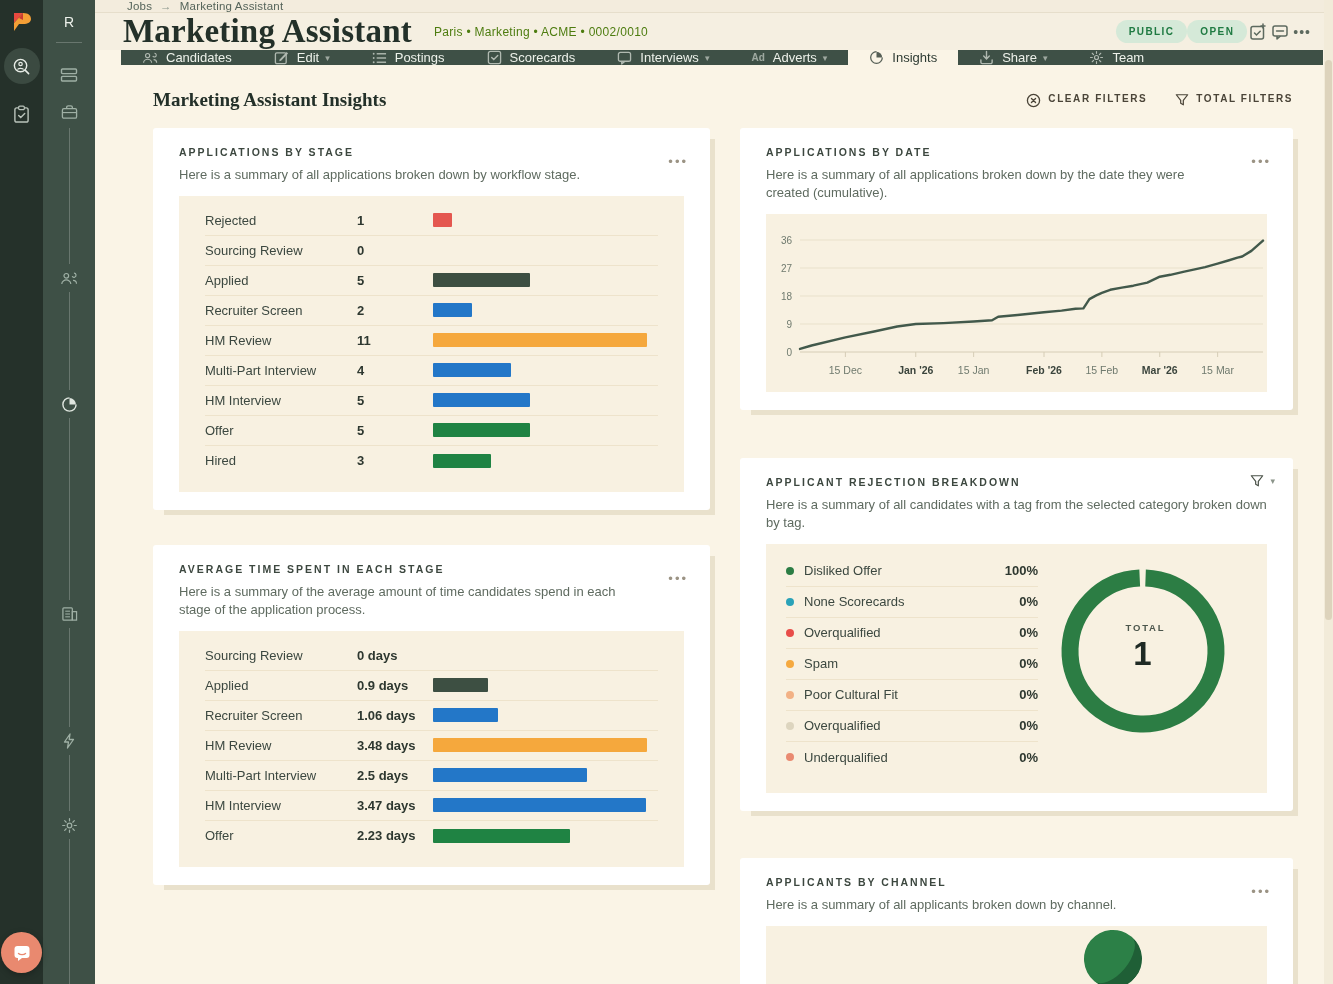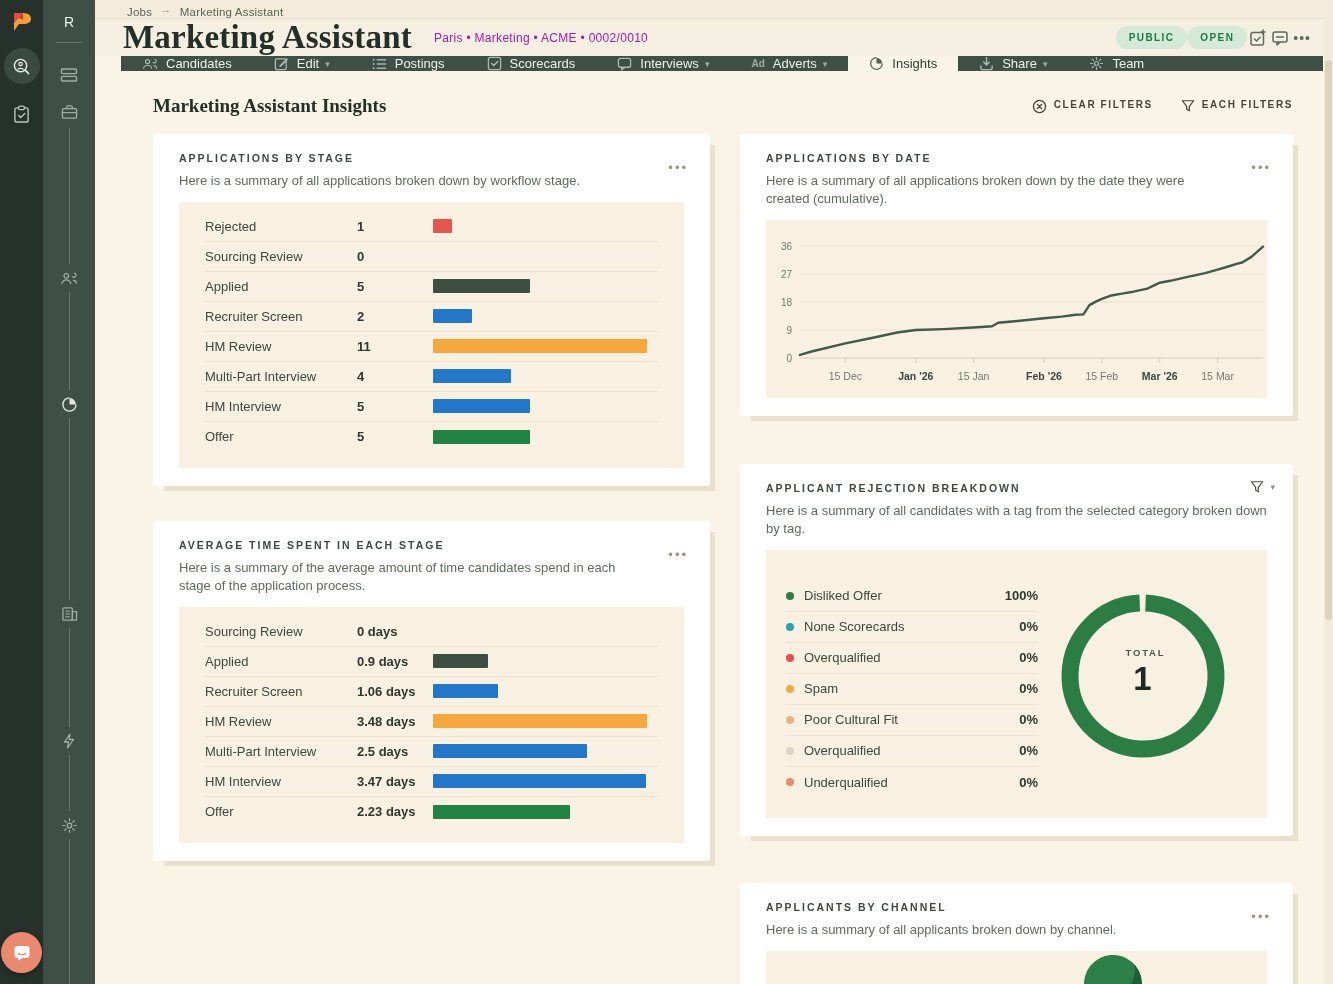--- a/index.html
+++ b/index.html
@@ -21,26 +21,26 @@
             align-items:center; justify-content:center; cursor:pointer; }
 
   .fab { position:absolute; left:1px; top:932px; width:41px; height:41px; border-radius:50%;
          background:#e9896f; display:flex; align-items:center; justify-content:center; cursor:pointer;
          box-shadow:0 2px 6px rgba(0,0,0,.25); z-index:50; }
 
   
   .main { flex:1; display:flex; flex-direction:column; position:relative; min-width:0; }
   .crumbbar { height:45px; background:#f3ecdd; border-bottom:1px solid #e6decb; display:flex; align-items:center; padding-left:32px;
               font-size:11.5px; color:#55645a; letter-spacing:.2px; }
-  .crumbbar a { color:#55645a; text-decoration:none; cursor:pointer;margin-top:6px; }
+  .crumbbar a { color:#55645a; text-decoration:none; cursor:pointer; }
   .crumbbar .arrow { margin:0 8px; color:#8b968c; }
 
   .headbar { height:68px; background:#f5efe1; display:flex; align-items:center; padding:0 22px 0 28px; }
   .job-title { font-family:"Liberation Serif", serif; font-weight:700; font-size:33px; color:#233029; letter-spacing:.2px; }
-  .job-meta { font-size:12px; color:#a21caf; margin-left:22px; letter-spacing:.3px; }
+  .job-meta { font-size:12px; color:#4d7c0f; margin-left:22px; letter-spacing:.3px; }
   .head-right { margin-left:auto; display:flex; align-items:center; }
   .pill { background:#d5e9d8; color:#1f7a42; font-size:10px; font-weight:700; letter-spacing:1.4px;
           padding:6px 13px; border-radius:12px; }
   .hbtn { width:22px; height:22px; display:flex; align-items:center; justify-content:center; cursor:pointer; color:#5d6a5f; }
   .hdots { color:#5d6a5f; font-size:14px; letter-spacing:1px; cursor:pointer; margin-left:2px; }
 
   
   .tabbar { height:39px; background:#3e5046; margin:0 10px 0 26px; display:flex; align-items:stretch;text-align:center; }
   .tab { display:flex; align-items:center; gap:8px; padding:0 21px; font-size:13px; color:#edf1ea; cursor:pointer; white-space:nowrap; }
   .tab .ticon { display:flex; opacity:.65; }
@@ -321,21 +321,21 @@
           <svg width="15" height="15" viewBox="0 0 16 16">
             <circle cx="8" cy="8" r="6.5" fill="none" stroke="#4a4438" stroke-width="1.4"></circle>
             <path d="M5.8 5.8 L10.2 10.2 M10.2 5.8 L5.8 10.2" stroke="#4a4438" stroke-width="1.4" stroke-linecap="round"></path>
           </svg>
           <span>CLEAR FILTERS</span>
         </span>
         <span class="fbtn">
           <svg width="14" height="14" viewBox="0 0 16 16">
             <path d="M1.5 2 H14.5 L9.5 8.5 V13.5 L6.5 11.8 V8.5 Z" fill="none" stroke="#4a4438" stroke-width="1.4" stroke-linejoin="round"></path>
           </svg>
-          <span>EACH FILTERS</span>
+          <span>TOTAL FILTERS</span>
         </span>
       </div>
     </div>
 
     <div class="columns">
 
       <div class="col-l">
         <div class="card">
           <div class="card-title">APPLICATIONS BY STAGE</div>
           <span class="card-menu">•••</span>
@@ -386,20 +386,27 @@
                 <span class="tvalue">5</span>
                 <span class="tbar-area">
                   <span class="tbar" style="width: 43.1818%; background: rgb(35, 119, 200);"></span>
                 </span>
               </div>
               <div class="trow">
                 <span class="tlabel">Offer</span>
                 <span class="tvalue">5</span>
                 <span class="tbar-area">
                   <span class="tbar" style="width: 43.1818%; background: rgb(31, 131, 67);"></span>
+                </span>
+              </div>
+              <div class="trow">
+                <span class="tlabel">Hired</span>
+                <span class="tvalue">3</span>
+                <span class="tbar-area">
+                  <span class="tbar" style="width: 25.9091%; background: rgb(31, 131, 67);"></span>
                 </span>
               </div>
             </div>
         </div>
 
         <div class="card" style="margin-top:35px">
           <div class="card-title">AVERAGE TIME SPENT IN EACH STAGE</div>
           <span class="card-menu">•••</span>
           <div class="card-desc">Here is a summary of the average amount of time candidates spend in each stage of the application process.</div>
           <div class="panel" id="avgtime-rows">
@@ -492,21 +499,21 @@
 
         <div class="card" style="margin-top:48px">
           <div class="card-title">APPLICANT REJECTION BREAKDOWN</div>
           <span class="card-filter">
             <svg width="14" height="14" viewBox="0 0 16 16">
               <path d="M1.5 2 H14.5 L9.5 8.5 V13.5 L6.5 11.8 V8.5 Z" fill="none" stroke="#4a5248" stroke-width="1.4" stroke-linejoin="round"></path>
             </svg>
             <span class="caret">▾</span>
           </span>
           <div class="card-desc" style="max-width:100%">Here is a summary of all candidates with a tag from the selected category broken down by tag.</div>
-          <div class="panel" style="padding:31px 20px 20px">
+          <div class="panel" style="padding:12px 20px 20px">
             <div class="rej-body">
               <div class="rej-list" id="rej-legend">
                   <div class="lrow">
                     <span class="ldot" style="background: rgb(44, 125, 68);"></span>
                     <span class="llabel">Disliked Offer</span>
                     <span class="lpct">100%</span>
                   </div>
                   <div class="lrow">
                     <span class="ldot" style="background: rgb(42, 162, 184);"></span>
                     <span class="llabel">None Scorecards</span>

